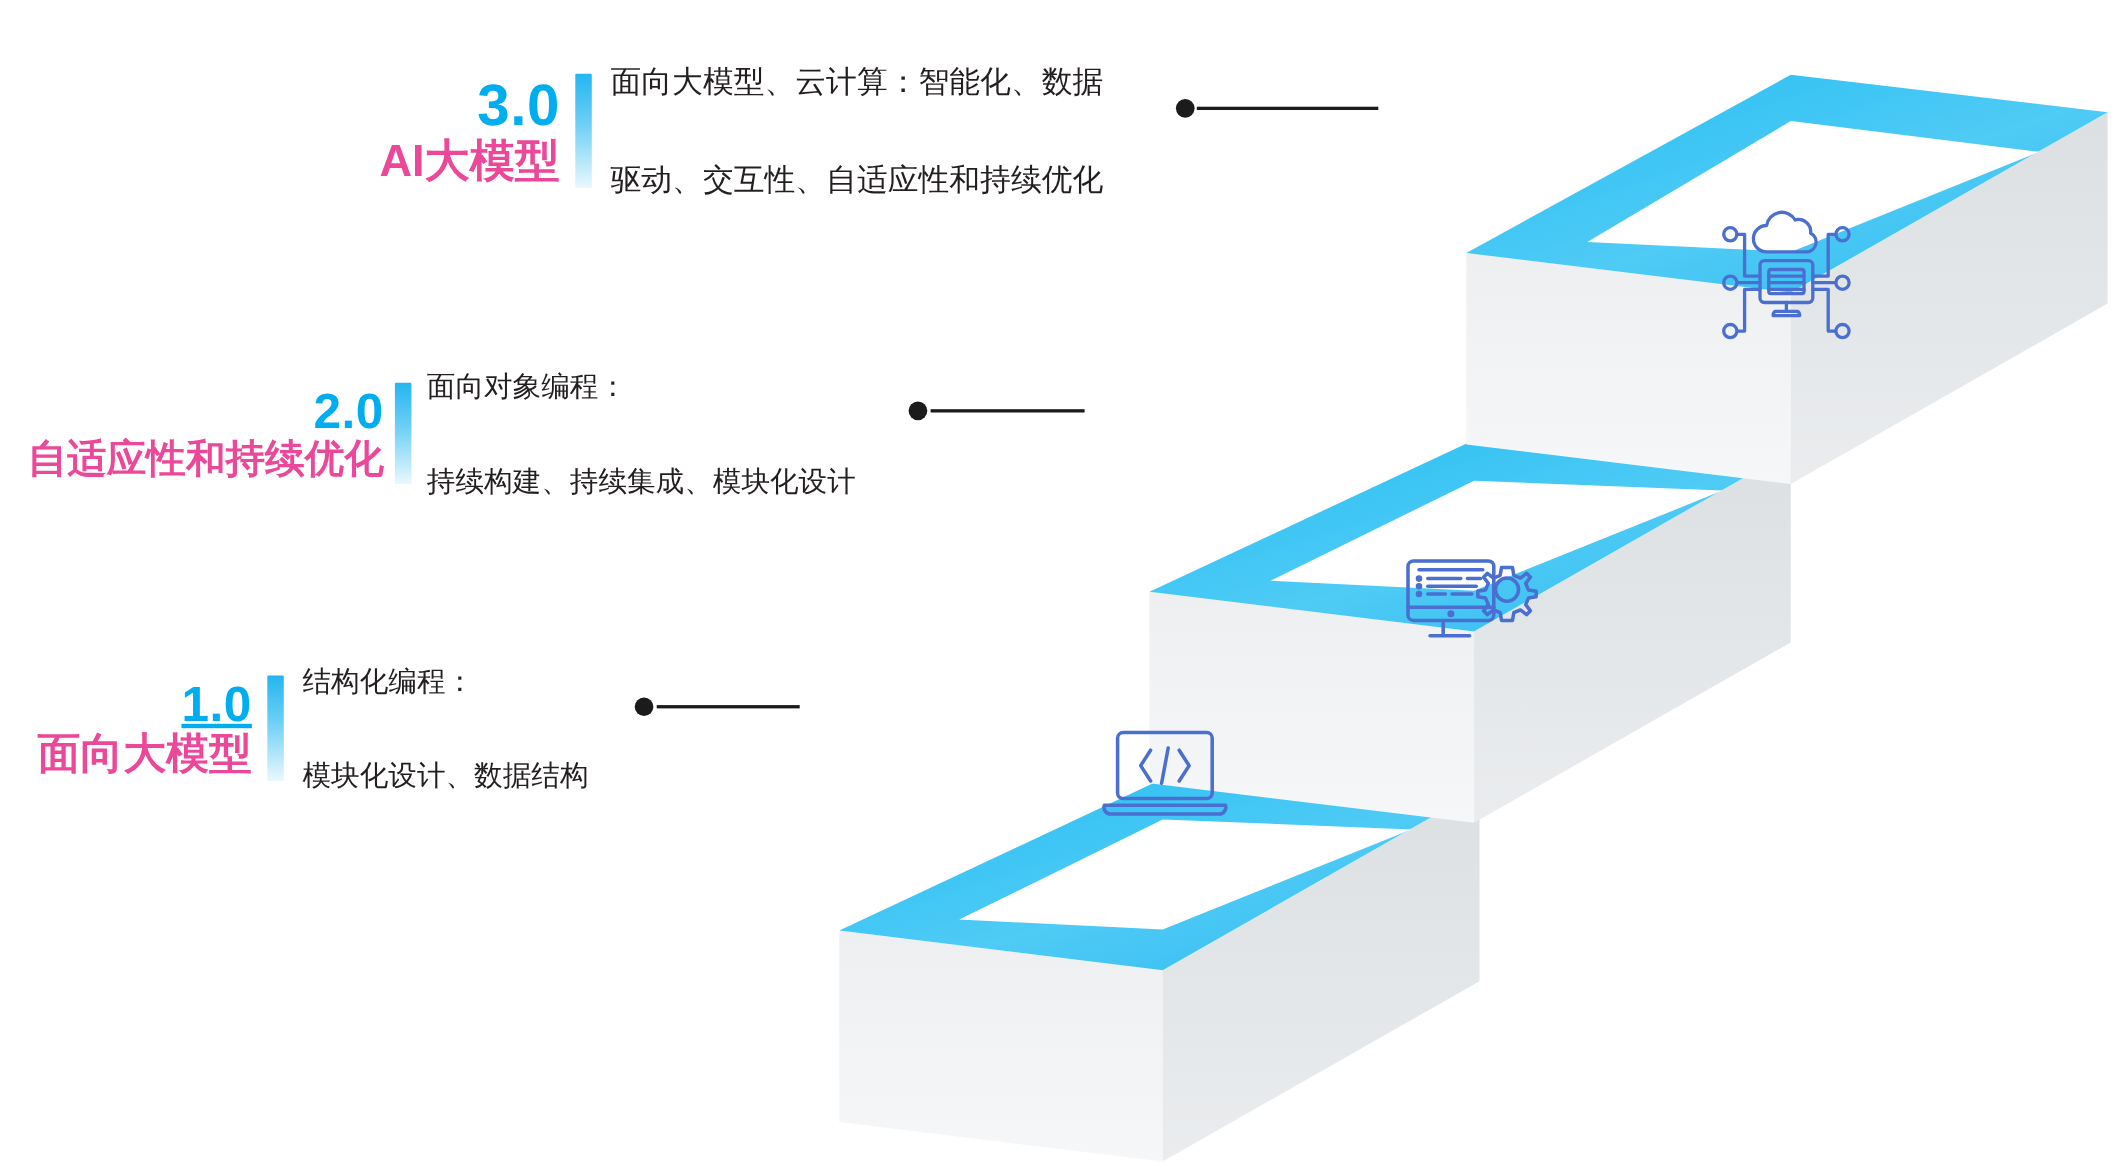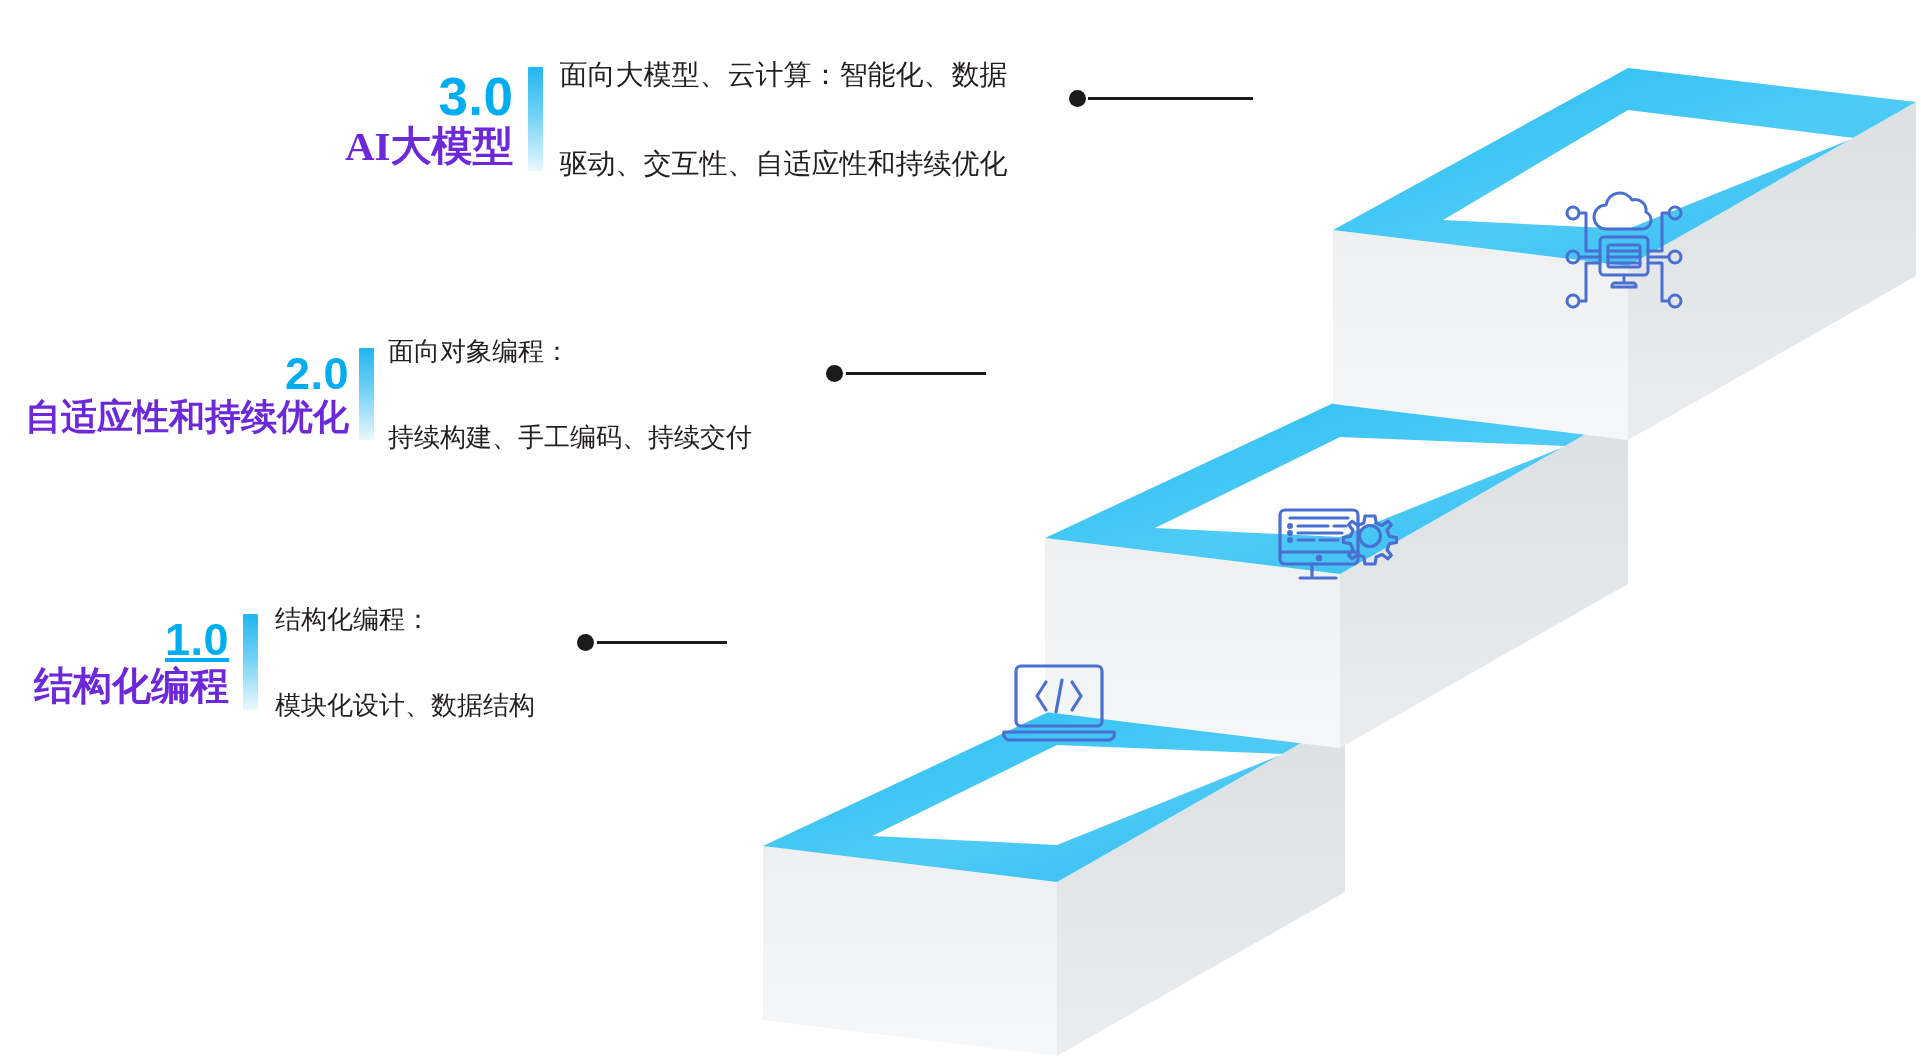--- a/index.html
+++ b/index.html
@@ -13,22 +13,22 @@
 
   
   .label-block{position:absolute;display:flex;align-items:stretch;margin-top:28px;}
   .nums{display:flex;flex-direction:column;align-items:flex-end;justify-content:center;}
   .num{
     color:#00AEEF;font-weight:bold;line-height:1.04;
     font-family:"Liberation Sans","DejaVu Sans",sans-serif;
     letter-spacing:0.5px;
   }
   .name{
-    color:#6d28d9;font-weight:bold;line-height:1.12;white-space:nowrap;
-    font-family:Liberation Serif, serif;
+    color:#ec4899;font-weight:bold;line-height:1.12;white-space:nowrap;
+    font-family:Liberation Sans, sans-serif;
   }
   .bar{
     width:15px;margin:0 17px 0 14px;border-radius:1px;
     background:linear-gradient(180deg,#22B6F0 0%,#6FD0F6 45%,#EAF8FE 100%);
   }
   .desc{
     display:flex;flex-direction:column;justify-content:center;
     color:#231f20;white-space:nowrap;gap:44px;
   }
   .desc .line{line-height:1.62;}
@@ -185,28 +185,28 @@
   </div>
 
   <div class="label-block t2" style="left:25px;top:302px;align-items:center;">
     <div class="nums">
       <div class="num">2.0</div>
       <div class="name">自适应性和持续优化</div>
     </div>
     <div class="bar"></div>
     <div class="desc">
       <div class="line">面向对象编程：</div>
-      <div class="line">持续构建、手工编码、持续交付</div>
+      <div class="line">持续构建、持续集成、模块化设计</div>
     </div>
   </div>
 
   <div class="label-block t1" style="left:14px;top:570px;">
     <div class="nums" style="min-width:215px;">
       <div class="num">1.0</div>
-      <div class="name">结构化编程</div>
+      <div class="name">面向大模型</div>
     </div>
     <div class="bar"></div>
     <div class="desc">
       <div class="line">结构化编程：</div>
       <div class="line">模块化设计、数据结构</div>
     </div>
   </div>
 
 </div>
 

